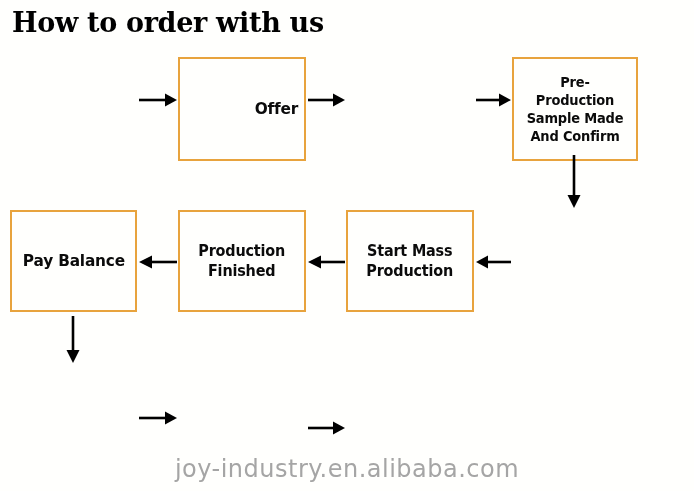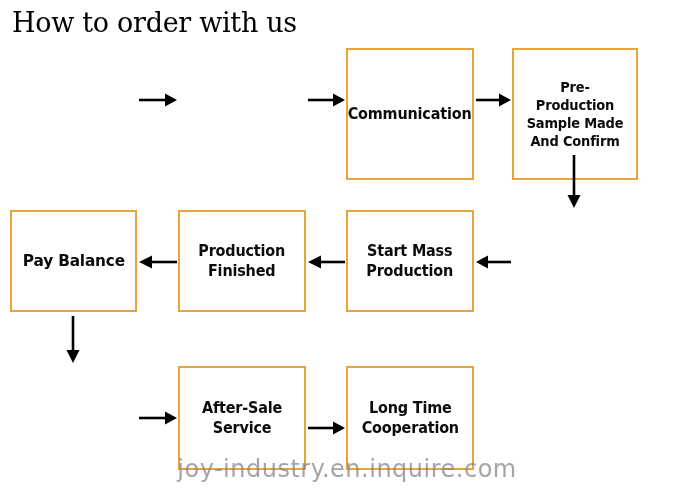--- a/index.html
+++ b/index.html
@@ -15,21 +15,21 @@
     overflow: hidden;
     font-family: "DejaVu Sans", sans-serif;
   }
 
   
   #title {
     position: absolute;
     left: 12px;
     top: 6px;
     font-family: "DejaVu Serif", serif;
-    font-weight: normal;
+    font-weight: bold;
     font-size: 27px;
     letter-spacing: -0.3px;
     color: #000000;
     white-space: nowrap;
     line-height: 34px;
   }
 
   
   .box {
     position: absolute;
@@ -49,21 +49,21 @@
     letter-spacing: -0.2px;
     padding: 0 4px;
     transform: scaleX(0.93);
     white-space: pre-line;
   }
   .t-lg   { font-size: 16.5px; }
   .t-md   { font-size: 15.5px; }
   .t-sm   { font-size: 14px; }
 
   
-  .r1 { top: 48px;  height: 132px; }
+  .r1 { top: 57px;  height: 104px; justify-content: flex-end; }
   .r2 { top: 210px; height: 102px; }
   .r3 { top: 366px; height: 104px; }
 
   .c1 { left: 10px;  width: 127px; }
   .c2 { left: 178px; width: 128px; }
   .c3 { left: 346px; width: 128px; }
   .c4 { left: 512px; width: 126px; }
 
   
   .arrow {
@@ -87,22 +87,22 @@
     pointer-events: none;
   }
 </style>
 </head>
 <body>
 
 <div id="canvas">
 
   <div id="title">How to order with us</div>
 
-  <div class="box r1 c3">
-    <span class="txt t-md">Communication</span>
+  <div class="box r1 c2">
+    <span class="txt t-lg">Offer</span>
   </div>
   <div class="box r1 c4">
     <span class="txt t-sm">Pre-Production
 Sample Made
 And Confirm</span>
   </div>
 
   <div class="arrow" style="left:139px; top:91px;">
     <svg width="38" height="18" viewBox="0 0 38 18">
       <line x1="0" y1="9" x2="28" y2="9" stroke="#000" stroke-width="2.6"></line>
@@ -160,37 +160,29 @@
     </svg>
   </div>
 
   <div class="arrow" style="left:64px; top:316px;">
     <svg width="18" height="47" viewBox="0 0 18 47">
       <line x1="9" y1="0" x2="9" y2="36" stroke="#000" stroke-width="2.6"></line>
       <polygon points="2.5,34 9,47 15.5,34" fill="#000"></polygon>
     </svg>
   </div>
 
-  <div class="box r3 c2">
-    <span class="txt t-md">After-Sale
-Service</span>
-  </div>
-  <div class="box r3 c3">
-    <span class="txt t-md">Long Time
-Cooperation</span>
-  </div>
 
   <div class="arrow" style="left:139px; top:409px;">
     <svg width="38" height="18" viewBox="0 0 38 18">
       <line x1="0" y1="9" x2="28" y2="9" stroke="#000" stroke-width="2.6"></line>
       <polygon points="26,2.5 38,9 26,15.5" fill="#000"></polygon>
     </svg>
   </div>
   <div class="arrow" style="left:308px; top:419px;">
     <svg width="37" height="18" viewBox="0 0 37 18">
       <line x1="0" y1="9" x2="27" y2="9" stroke="#000" stroke-width="2.6"></line>
       <polygon points="25,2.5 37,9 25,15.5" fill="#000"></polygon>
     </svg>
   </div>
 
-  <div id="watermark">joy-industry.en.inquire.com</div>
+  <div id="watermark">joy-industry.en.alibaba.com</div>
 
 </div>
 
 </body></html>

